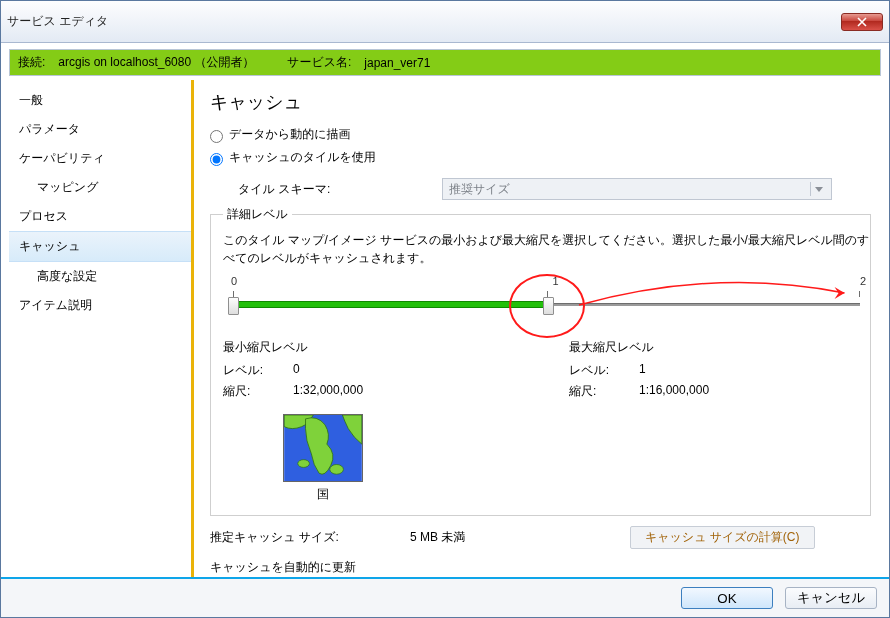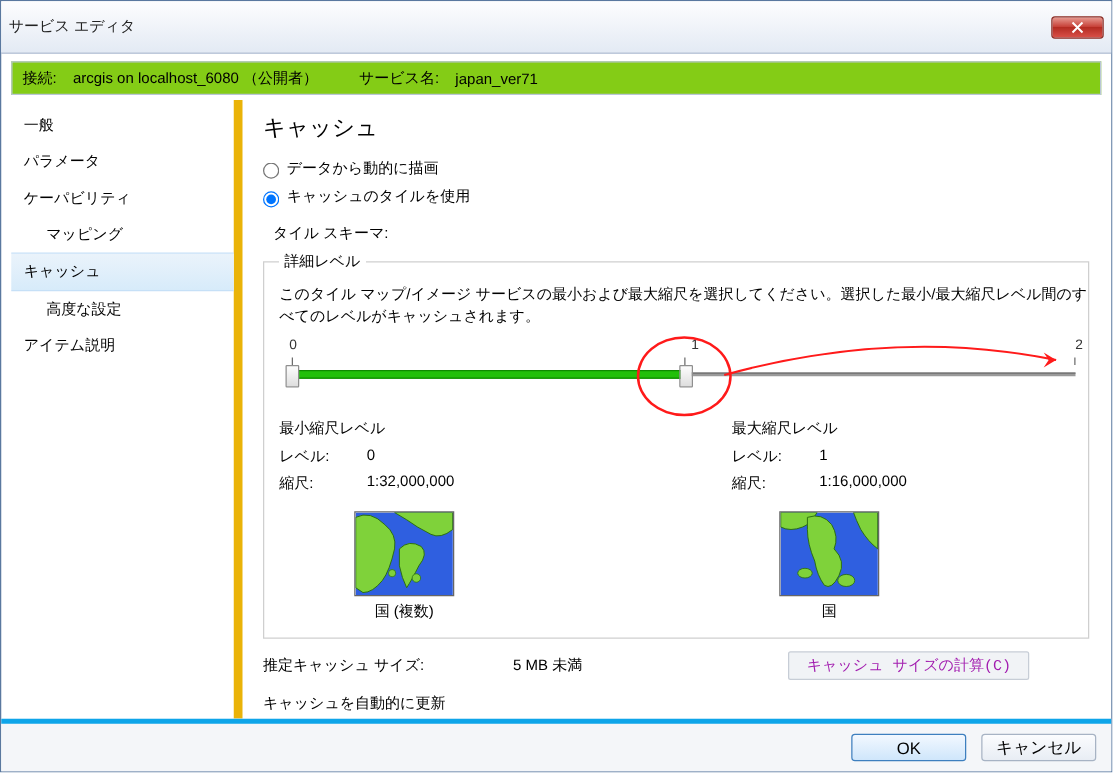--- a/index.html
+++ b/index.html
@@ -21,33 +21,33 @@
       background: linear-gradient(#e79a91,#c8433a 45%,#b1291f 46%,#d95048);
       border:1px solid #8a2b23; border-radius: 3px; display:flex; align-items:center; justify-content:center;
       color:#fff; font-weight:bold; font-size:10px; cursor:pointer;
     }
     .closebtn svg { width:10px; height:10px; }
     .infobar {
       margin: 6px 8px 4px 8px; border:1px solid #b9c6d6; padding:4px 8px; background:#84cc16;
       display:flex; gap:13px; align-items:center;
     }
     .body { flex:1; display:flex; padding: 0 8px 0 8px; overflow:hidden; }
-    .sidebar { width: 185px; border-right:7px solid #eab308; padding-top:6px; }
+    .sidebar { width: 185px; border-right:3px solid #eab308; padding-top:6px; }
     .nav-item { padding:6px 10px; cursor:pointer; display:block; }
     .nav-sub { padding:6px 10px 6px 28px; cursor:pointer; display:block; }
     .nav-item.selected { background: linear-gradient(#eaf3fb,#d7ebfa); border-top:1px solid #c6e0f7; border-bottom:1px solid #c6e0f7; }
     .main { flex:1; padding: 6px 10px 6px 16px; overflow:auto; }
     .panel-title { font-size:18px; font-weight:normal; margin: 4px 0 12px 0; }
     .row { display:flex; align-items:flex-start; margin-bottom:6px; }
     .label-col { width: 220px; }
     .radio { display:flex; align-items:flex-end; gap:6px; margin-bottom:6px; }
     input[type=radio]{ margin:0; }
     hr.sep { border:none; border-top:1px solid #cfcfcf; margin: 4px 0 8px 0; }
     .section-heading { margin: 4px 0 6px 0; }
-    .indent { margin-left: 8px; }
+    .indent { margin-left: 28px; }
     .select-fake {
       border:1px solid #c0c7d2; background:#eef1f5; color:#7a7f86;
       height:22px; line-height:20px; padding:0 22px 0 6px; position:relative; width: 390px;
     }
     .select-fake::after {
       content:""; position:absolute; right:4px; top:3px; width:16px; height:14px;
       border-left:1px solid #c0c7d2;
     }
     .select-fake .caret {
       position:absolute; right:8px; top:8px; width:0;height:0;border-left:4px solid transparent;border-right:4px solid transparent;border-top:5px solid #8a8f97;
@@ -77,40 +77,40 @@
       background:linear-gradient(#fdfdfd,#dedede); border:1px solid #8f8f8f; border-radius:1px;
     }
     .thumb.a { left:5px; }
     .thumb.b { left:calc(50% - 4px); }
     .red-ellipse {
       position:absolute; border:2px solid #ff1a1a; border-radius:50%;
       width:76px; height:64px; left:calc(50% - 38px); top:1px;
     }
     .red-arrow { position:absolute; top:8px; left:calc(50% + 30px); right:14px; height:30px; }
     .red-arrow svg { width:100%; height:100%; }
-    .scale-cols { display:flex; gap: 32px; }
+    .scale-cols { display:flex; gap: 16px; }
     .scale-col { width: 260px; }
     .scale-col h4 { margin: 0 0 6px 0; font-weight:normal; }
     .kv { display:flex; margin-bottom:4px; }
     .kv .k { width: 70px; }
     .kv .v { }
     .thumbs { display:flex; gap: 260px; margin: 10px 0 0 60px; }
     .thumb-box { display:flex; flex-direction:column; align-items:center; }
     .map-svg { width:80px; height:68px; border:1px solid #666; display:block; }
     .thumb-cap { margin-top:4px; }
     .estimate-row { display:flex; align-items:center; margin: 8px 0 10px 0; }
     .estimate-row .lbl { width: 200px; }
     .estimate-row .val { width: 220px; }
     .btn {
       border:1px solid #9fb4cf; background:linear-gradient(#fafcff,#e5eef9);
       padding: 2px 14px; cursor:pointer; font-size:12px; border-radius:2px;
     }
-    .btn.disabled { color:#a21caf; background:#f1f3f6; border-color:#c7cdd6; cursor:default;font-family:Liberation Mono, monospace; }
+    .btn.disabled { color:#a16207; background:#f1f3f6; border-color:#c7cdd6; cursor:default; }
     .bottom-bar {
-      border-top:4px solid #0ea5e9; padding: 8px 12px; display:flex; justify-content:flex-end; gap:12px;
+      border-top:2px solid #0ea5e9; padding: 8px 12px; display:flex; justify-content:flex-end; gap:12px;
       background:#f4f6f9;
     }
     .ok-btn { width:92px; height:22px; border:1px solid #3d7fbf; border-radius:3px;
       background:linear-gradient(#f2f8ff,#cfe6fb); cursor:pointer; }
     .cancel-btn { width:92px; height:22px; border:1px solid #a7b3c4; border-radius:3px;
       background:linear-gradient(#fbfcfe,#e8edf4); cursor:pointer; }
   </style>
 </head>
 <body>
 
@@ -131,20 +131,21 @@
     <span>サービス名:</span>
     <span>japan_ver71</span>
   </div>
 
   <div class="body">
     <div class="sidebar">
       <div class="nav-item"><span>一般</span></div>
       <div class="nav-item"><span>パラメータ</span></div>
       <div class="nav-item"><span>ケーパビリティ</span></div>
       <div class="nav-sub"><span>マッピング</span></div>
+      <div class="nav-item"><span>プロセス</span></div>
       <div class="nav-item selected"><span>キャッシュ</span></div>
       <div class="nav-sub"><span>高度な設定</span></div>
       <div class="nav-item"><span>アイテム説明</span></div>
     </div>
 
     <div class="main">
       <div class="panel-title">キャッシュ</div>
 
       <div class="row">
         <div>
@@ -155,20 +156,24 @@
           <label class="radio">
             <input type="radio" name="drawmethod" checked="" style="">
             <span>キャッシュのタイルを使用</span>
           </label>
         </div>
       </div>
 
 
       <div class="row indent" style="align-items:center;">
         <div style="width:204px;">タイル スキーマ:</div>
+        <div class="select-fake">
+          <span>推奨サイズ</span>
+          <span class="caret"></span>
+        </div>
       </div>
 
       <fieldset class="details indent">
         <legend>詳細レベル</legend>
         <div class="hint">このタイル マップ/イメージ サービスの最小および最大縮尺を選択してください。選択した最小/最大縮尺レベル間のすべてのレベルがキャッシュされます。</div>
 
         <div class="slider-wrap">
           <span class="tick-label l0">0</span>
           <span class="tick-label l1">1</span>
           <span class="tick-label l2">2</span>
@@ -210,31 +215,20 @@
                 <span class="k">縮尺:</span>
                 <span class="v">1:16,000,000</span>
               </div>
           </div>
         </div>
 
         <div class="thumbs">
           <div class="thumb-box">
             <svg class="map-svg" viewBox="0 0 80 68">
               <rect x="0" y="0" width="80" height="68" fill="#2f5fe0"></rect>
-              <path d="M0 4 Q12 -2 24 10 Q34 18 32 30 Q28 48 22 56 Q14 66 6 66 L0 62 Z" fill="#7fd23a" stroke="#2a6d0f" stroke-width="0.8"></path>
-              <path d="M32 0 L80 0 L80 14 Q70 22 62 18 Q50 12 42 6 Z" fill="#7fd23a" stroke="#2a6d0f" stroke-width="0.8"></path>
-              <path d="M36 30 Q44 22 54 28 Q60 34 52 44 Q46 56 42 62 Q38 54 36 44 Z" fill="#7fd23a" stroke="#2a6d0f" stroke-width="0.8"></path>
-              <circle cx="30" cy="50" r="3" fill="#7fd23a" stroke="#2a6d0f" stroke-width="0.6"></circle>
-              <circle cx="50" cy="54" r="3.5" fill="#7fd23a" stroke="#2a6d0f" stroke-width="0.6"></circle>
-            </svg>
-            <div class="thumb-cap">国 (複数)</div>
-          </div>
-          <div class="thumb-box">
-            <svg class="map-svg" viewBox="0 0 80 68">
-              <rect x="0" y="0" width="80" height="68" fill="#2f5fe0"></rect>
               <path d="M0 0 L30 0 Q24 10 18 12 Q8 16 0 12 Z" fill="#7fd23a" stroke="#2a6d0f" stroke-width="0.8"></path>
               <path d="M60 0 L80 0 L80 30 Q72 24 66 14 Q62 6 60 0 Z" fill="#7fd23a" stroke="#2a6d0f" stroke-width="0.8"></path>
               <path d="M22 4 Q34 0 42 10 Q48 20 44 30 Q54 40 48 52 Q42 64 36 60 Q30 52 28 40 Q22 26 22 14 Z" fill="#7fd23a" stroke="#2a6d0f" stroke-width="0.8"></path>
               <ellipse cx="20" cy="50" rx="6" ry="4" fill="#7fd23a" stroke="#2a6d0f" stroke-width="0.7"></ellipse>
               <ellipse cx="54" cy="56" rx="7" ry="5" fill="#7fd23a" stroke="#2a6d0f" stroke-width="0.7"></ellipse>
             </svg>
             <div class="thumb-cap">国</div>
           </div>
         </div>
       </fieldset>

